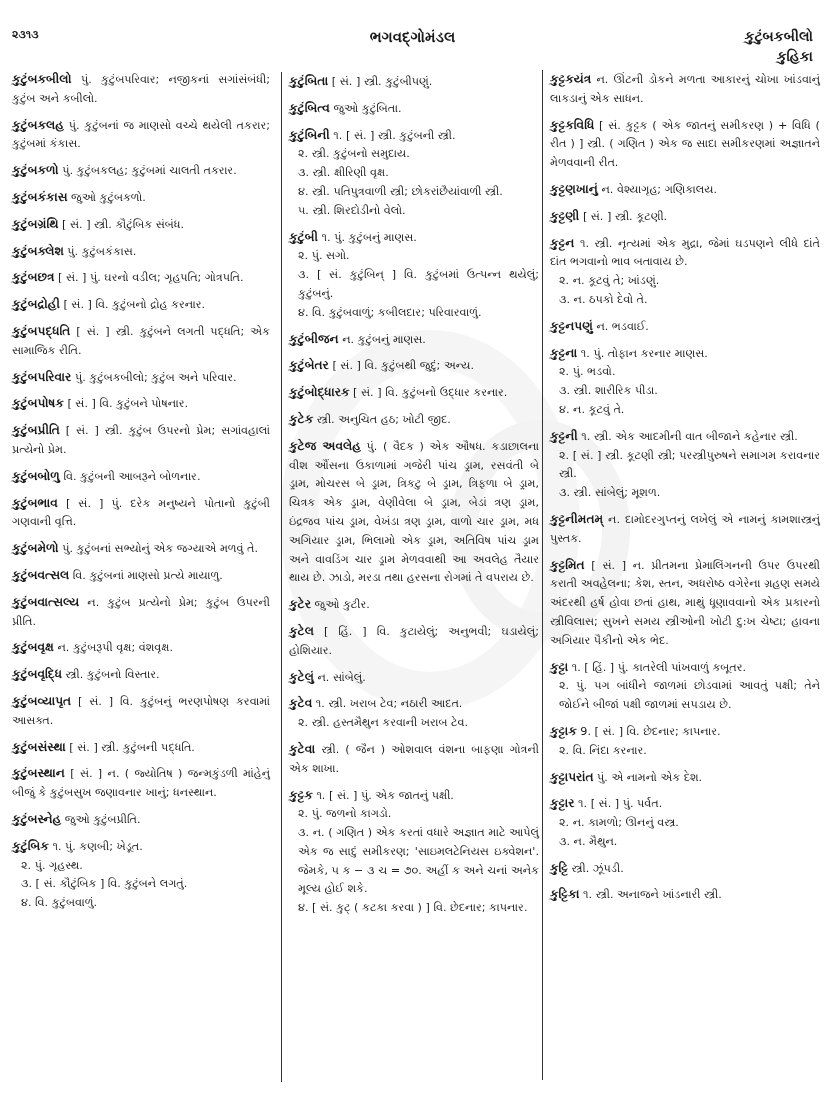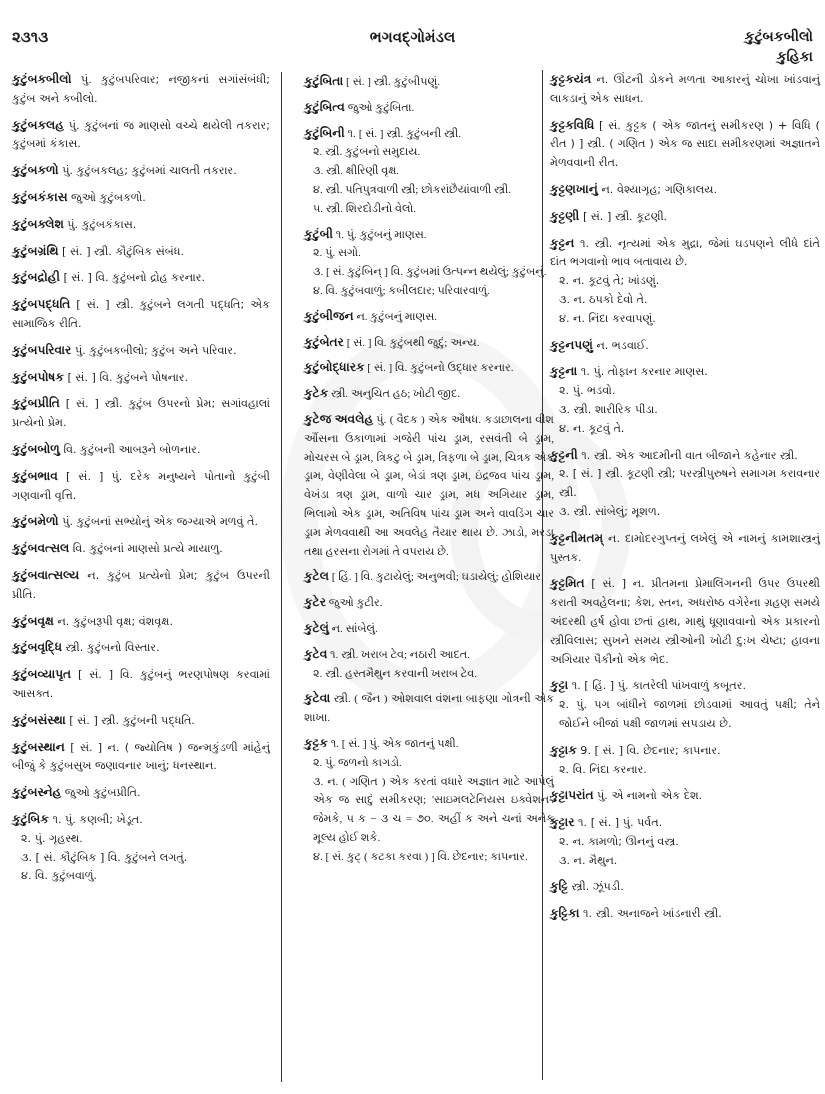--- a/index.html
+++ b/index.html
@@ -3,37 +3,37 @@
 <meta charset="utf-8">
 <style>
   html, body { margin: 0; padding: 0; }
   body {
     width: 825px; height: 1094px; background: #ffffff; color: #1a1a1a;
     font-family: "DejaVu Sans", sans-serif; position: relative; overflow: hidden;
   }
   .page-header {
     position: absolute; top: 22px; left: 0; width: 825px; height: 22px;
   }
-  .page-number { position: absolute; left: 12px; top: 6px; font-size: 15px; font-weight: bold; }
+  .page-number { position: absolute; left: 12px; top: 6px; font-size: 11px; font-weight: bold; }
   .dict-title { position: absolute; left: 0; width: 825px; top: 6px; text-align: center; font-size: 15px; font-weight: bold; }
   .guide-words { position: absolute; right: 12px; top: 4px; text-align: right; font-size: 14px; font-weight: bold; line-height: 20px; }
   .watermark {
     position: absolute; left: 280px; top: 330px; width: 300px; height: 380px;
     border-radius: 50%; border: 38px solid #f2f2f2; box-sizing: border-box; opacity: .8;
   }
   .watermark2 {
     position: absolute; left: 450px; top: 420px; width: 180px; height: 220px;
     border-radius: 50%; border: 28px solid #f3f3f3; box-sizing: border-box;
   }
   .columns { position: absolute; top: 70px; left: 0; width: 707px; height: 1020px; }
   .col {
     position: absolute; top: 0; height: 1010px; font-size: 11.2px; line-height: 18.8px;
   }
   .col-1 { left: 12px; width: 258px; }
-  .col-2 { left: 281px; width: 250px; border-left: 1.5px solid #333; padding-left: 22px; font-family: Liberation Serif, serif; }
+  .col-2 { left: 281px; width: 250px; border-left: 1.5px solid #333; padding-left: 7px; }
   .col-3 { left: 542px; width: 270px; border-left: 1.5px solid #333; padding-left: 7px; }
   .col-2 { top: 2px; }
   .entry { margin: 0 0 7px 0; text-align: justify; }
   .entry .line { display: block; }
   .headword { font-weight: bold; font-size: 12.2px; }
   .sense { display: block; padding-left: 9px; }
 </style>
 </head>
 <body>
 
@@ -57,24 +57,27 @@
       <div class="entry">
         <span class="line"><span class="headword">કુટુંબકલહ</span><span> પું. કુટુંબનાં જ માણસો વચ્ચે થયેલી તકરાર; કુટુંબમાં કંકાસ.</span></span>
       </div>
       <div class="entry">
         <span class="line"><span class="headword">કુટુંબકળો</span><span> પું. કુટુંબકલહ; કુટુંબમાં ચાલતી તકરાર.</span></span>
       </div>
       <div class="entry">
         <span class="line"><span class="headword">કુટુંબકંકાસ</span><span> જુઓ કુટુંબકળો.</span></span>
       </div>
       <div class="entry">
+        <span class="line"><span class="headword">કુટુંબગ્રંથિ</span><span> [ સં. ] સ્ત્રી. કૌટુંબિક સંબંધ.</span></span>
+      </div>
+      <div class="entry">
         <span class="line"><span class="headword">કુટુંબક્લેશ</span><span> પું. કુટુંબકંકાસ.</span></span>
       </div>
       <div class="entry">
-        <span class="line"><span class="headword">કુટુંબગ્રંથિ</span><span> [ સં. ] સ્ત્રી. કૌટુંબિક સંબંધ.</span></span>
+        <span class="line"><span class="headword">કુટુંબછત્ર</span><span> [ સં. ] પું. ઘરનો વડીલ; ગૃહપતિ; ગોત્રપતિ.</span></span>
       </div>
       <div class="entry">
         <span class="line"><span class="headword">કુટુંબદ્રોહી</span><span> [ સં. ] વિ. કુટુંબનો દ્રોહ કરનાર.</span></span>
       </div>
       <div class="entry">
         <span class="line"><span class="headword">કુટુંબપદ્ધતિ</span><span> [ સં. ] સ્ત્રી. કુટુંબને લગતી પદ્ધતિ; એક સામાજિક રીતિ.</span></span>
       </div>
       <div class="entry">
         <span class="line"><span class="headword">કુટુંબપરિવાર</span><span> પું. કુટુંબકબીલો; કુટુંબ અને પરિવાર.</span></span>
       </div>
@@ -153,24 +156,24 @@
       <div class="entry">
         <span class="line"><span class="headword">કુટુંબોદ્ધારક</span><span> [ સં. ] વિ. કુટુંબનો ઉદ્ધાર કરનાર.</span></span>
       </div>
       <div class="entry">
         <span class="line"><span class="headword">કુટેક</span><span> સ્ત્રી. અનુચિત હઠ; ખોટી જીદ.</span></span>
       </div>
       <div class="entry">
         <span class="line"><span class="headword">કુટેજ અવલેહ</span><span> પું. ( વૈદક ) એક ઔષધ. કડાછાલના વીશ ઔંસના ઉકાળામાં ગજેરી પાંચ ડ્રામ, રસવંતી બે ડ્રામ, મોચરસ બે ડ્રામ, ત્રિકટુ બે ડ્રામ, ત્રિફળા બે ડ્રામ, ચિત્રક એક ડ્રામ, વેણીવેલા બે ડ્રામ, બેડાં ત્રણ ડ્રામ, ઇંદ્રજવ પાંચ ડ્રામ, વેખંડા ત્રણ ડ્રામ, વાળો ચાર ડ્રામ, મધ અગિયાર ડ્રામ, ભિલામો એક ડ્રામ, અતિવિષ પાંચ ડ્રામ અને વાવડિંગ ચાર ડ્રામ મેળવવાથી આ અવલેહ તૈયાર થાય છે. ઝાડો, મરડા તથા હરસના રોગમાં તે વપરાય છે.</span></span>
       </div>
       <div class="entry">
+        <span class="line"><span class="headword">કુટેર</span><span> જુઓ કુટીર.</span></span>
+      </div>
+      <div class="entry">
         <span class="line"><span class="headword">કુટેલ</span><span> [ હિં. ] વિ. કુટાયેલું; અનુભવી; ઘડાયેલું; હોશિયાર.</span></span>
-      </div>
-      <div class="entry">
-        <span class="line"><span class="headword">કુટેર</span><span> જુઓ કુટીર.</span></span>
       </div>
       <div class="entry">
         <span class="line"><span class="headword">કુટેલું</span><span> ન. સાંબેલું.</span></span>
       </div>
       <div class="entry">
         <span class="line"><span class="headword">કુટેવ</span><span> ૧. સ્ત્રી. ખરાબ ટેવ; નઠારી આદત.</span></span>
         <span class="sense">૨. સ્ત્રી. હસ્તમૈથુન કરવાની ખરાબ ટેવ.</span>
       </div>
       <div class="entry">
         <span class="line"><span class="headword">કુટેવા</span><span> સ્ત્રી. ( જૈન ) ઓશવાલ વંશના બાફણા ગોત્રની એક શાખા.</span></span>
@@ -192,21 +195,20 @@
       <div class="entry">
         <span class="line"><span class="headword">કુટ્ટણખાનું</span><span> ન. વેશ્યાગૃહ; ગણિકાલય.</span></span>
       </div>
       <div class="entry">
         <span class="line"><span class="headword">કુટ્ટણી</span><span> [ સં. ] સ્ત્રી. કૂટણી.</span></span>
       </div>
       <div class="entry">
         <span class="line"><span class="headword">કુટ્ટન</span><span> ૧. સ્ત્રી. નૃત્યમાં એક મુદ્રા, જેમાં ઘડપણને લીધે દાંતે દાંત ભગવાનો ભાવ બતાવાય છે.</span></span>
         <span class="sense">૨. ન. કૂટવું તે; ખાંડણું.</span>
         <span class="sense">૩. ન. ઠપકો દેવો તે.</span>
-        <span class="sense">૪. ન. નિંદા કરવાપણું.</span>
       </div>
       <div class="entry">
         <span class="line"><span class="headword">કુટ્ટનપણું</span><span> ન. ભડવાઈ.</span></span>
       </div>
       <div class="entry">
         <span class="line"><span class="headword">કુટ્ટના</span><span> ૧. પું. તોફાન કરનાર માણસ.</span></span>
         <span class="sense">૨. પું. ભડવો.</span>
         <span class="sense">૩. સ્ત્રી. શારીરિક પીડા.</span>
         <span class="sense">૪. ન. કૂટવું તે.</span>
       </div>

